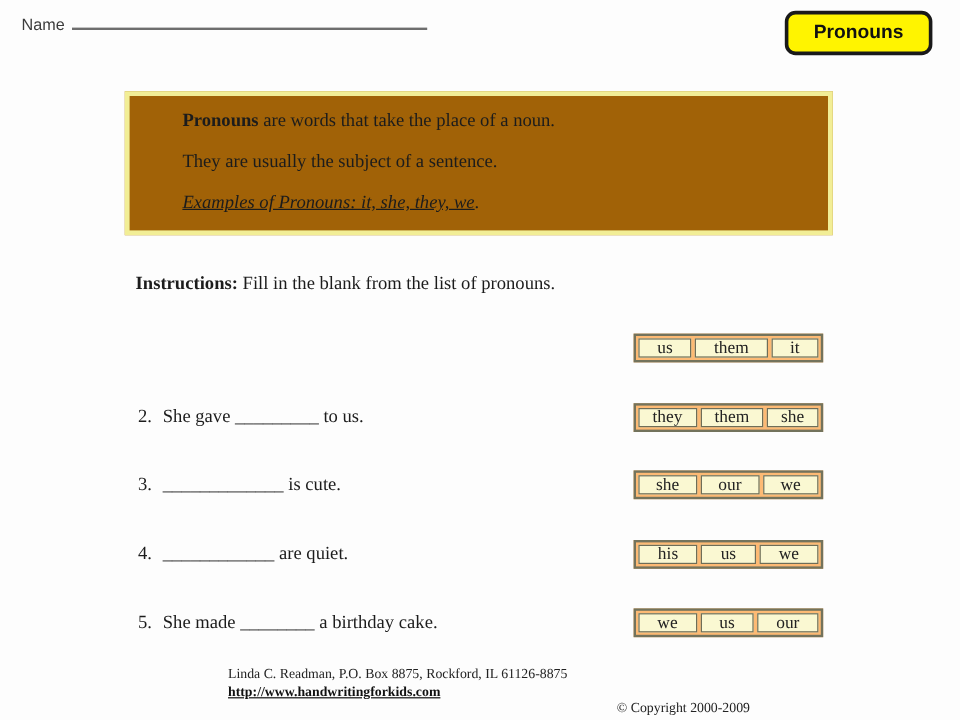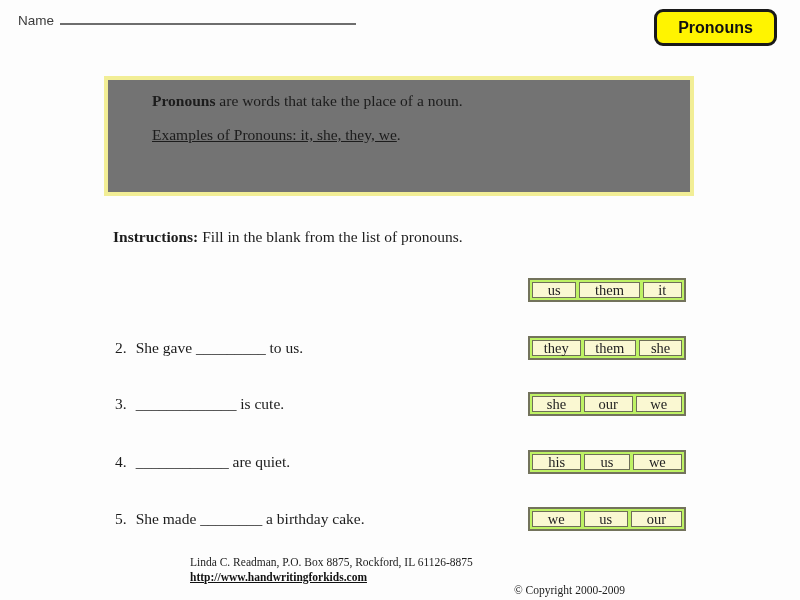--- a/index.html
+++ b/index.html
@@ -13,35 +13,35 @@
     font-size:13.5px;color:#3c3c3c;text-align:right;}
   .name-line{display:inline-block;width:296px;height:13px;margin-left:6px;
     border-bottom:2px solid #6e6e6e;vertical-align:baseline;}
   
   .badge{position:absolute;left:654px;top:9px;width:117px;height:31px;
     background:#FFF400;border:3px solid #1a1a1a;border-radius:9px;
     display:flex;align-items:center;justify-content:center;
     font-family:"Liberation Sans",sans-serif;font-weight:bold;font-size:16px;color:#111;}
   
   .info-box{position:absolute;left:104px;top:76px;width:590px;height:120px;
-    box-sizing:border-box;border:4px solid #F2EE96;background:#737373;
+    box-sizing:border-box;border:4px solid #F2EE96;background:#a16207;
     padding:11px 18px 0 44px;}
   .info-box p{margin:0 0 15px 0;font-size:15.5px;line-height:19px;}
-  .u{text-decoration:underline;}
+  .u{text-decoration:underline;font-style:italic;}
   b{font-weight:bold;}
   
   .instructions{position:absolute;left:113px;top:228px;font-size:15.5px;}
   
   .q-row{position:absolute;left:0;width:800px;height:26px;}
   .q-row.r1{top:278px}.q-row.r2{top:336px}.q-row.r3{top:392px}
   .q-row.r4{top:450px}.q-row.r5{top:507px}
   .q-text{position:absolute;left:115px;top:3px;font-size:15.5px;white-space:nowrap;}
   .q-num{display:inline-block;margin-right:9px;}
   .word-bank{position:absolute;left:528px;top:0;width:158px;height:24px;
-    box-sizing:border-box;border:2px solid #73735C;background:#bef264;
+    box-sizing:border-box;border:2px solid #73735C;background:#fdba74;
     display:flex;gap:3px;padding:2px;}
   .word-opt{flex:1 1 auto;border:1.5px solid #6E6E58;background:#FAF8D2;
     display:flex;align-items:center;justify-content:center;
     font-size:14.5px;padding:0 6px;color:#222;}
   
   .footer-left{position:absolute;left:190px;top:555px;font-size:11.5px;
     line-height:14.5px;color:#222;}
   .footer-url{font-weight:bold;text-decoration:underline;color:#111;cursor:pointer;}
   .footer-copy{position:absolute;left:514px;top:584px;font-size:11.5px;color:#222;}
 </style>
@@ -50,20 +50,21 @@
 
 <div class="name-row">
   <span>Name</span><span class="name-line"></span>
 </div>
 <div class="badge">
   <span>Pronouns</span>
 </div>
 
 <div class="info-box">
   <p><b>Pronouns</b><span> are words that take the place of a noun.</span></p>
+  <p>They are usually the subject of a sentence.</p>
   <p><span class="u">Examples of Pronouns: it, she, they, we</span><span>.</span></p>
 </div>
 
 <div class="instructions"><b>Instructions:</b><span> Fill in the blank from the list of pronouns.</span></div>
 
 <div class="q-row r1">
   <div class="word-bank">
     <span class="word-opt">us</span>
     <span class="word-opt">them</span>
     <span class="word-opt">it</span>

